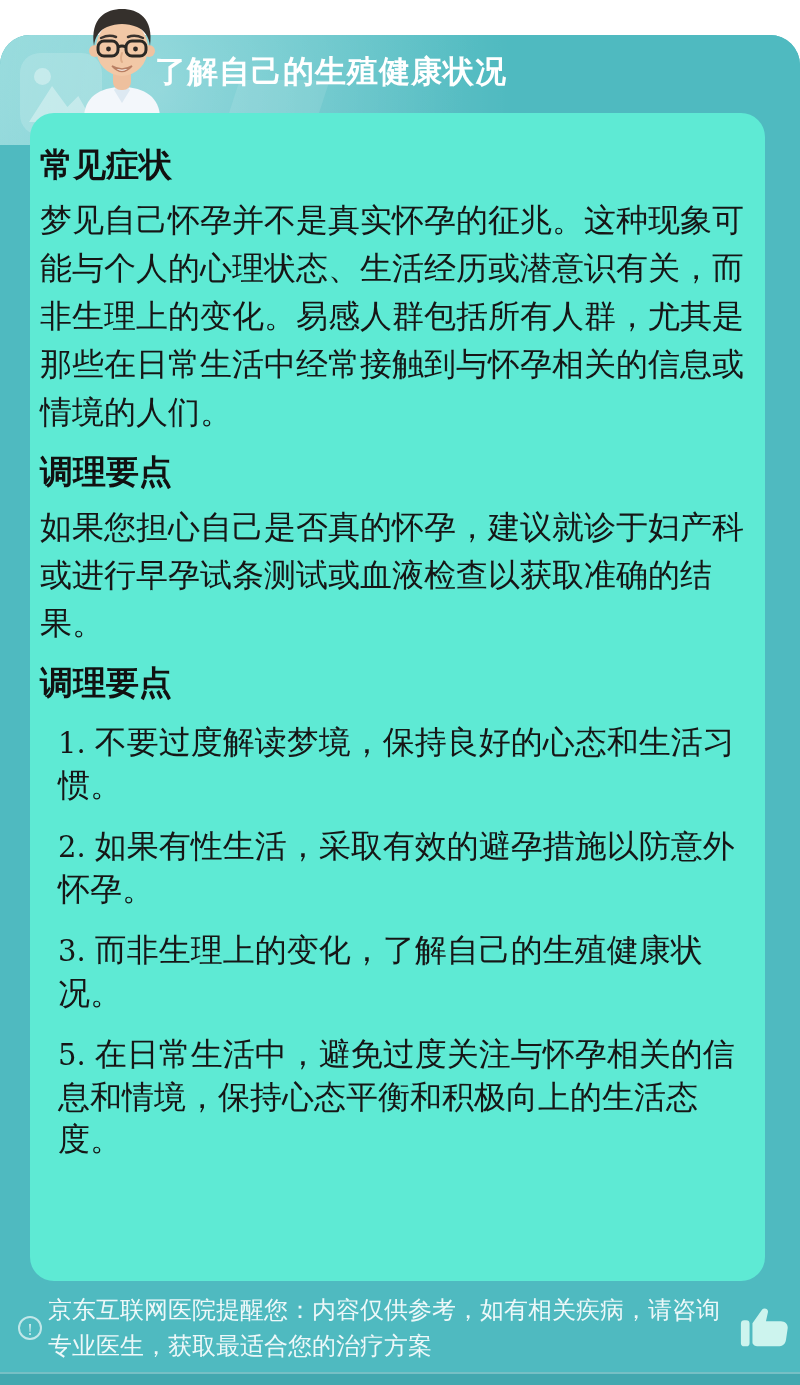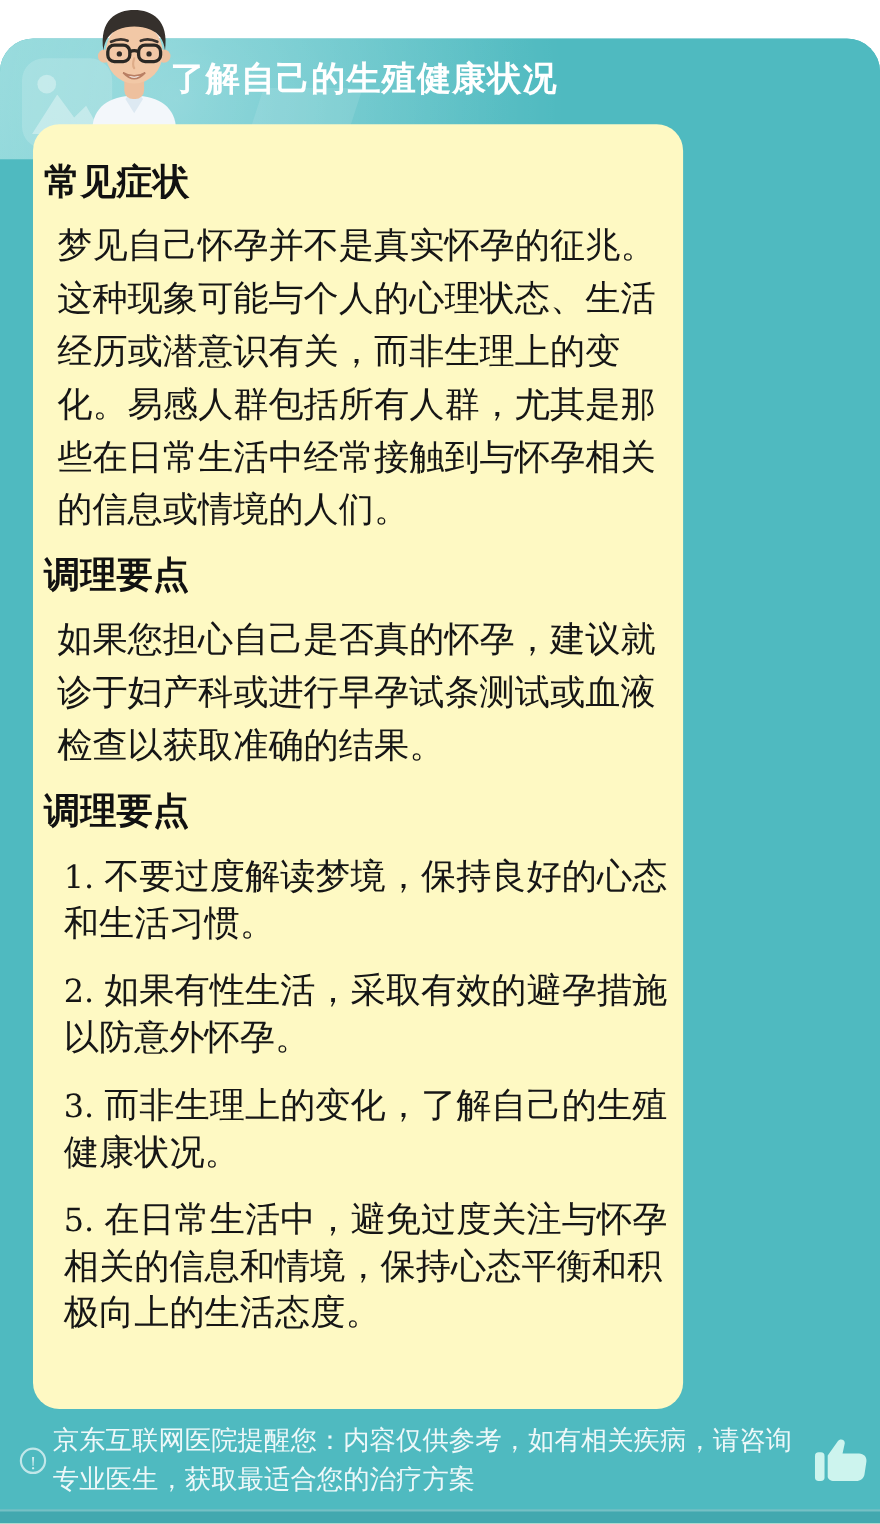--- a/index.html
+++ b/index.html
@@ -39,29 +39,29 @@
   }
   .page-title{
     position:absolute;left:155px;top:16px;
     color:#ffffff;font-size:31px;font-weight:700;letter-spacing:1px;
     line-height:42px;white-space:nowrap;
   }
   
   .avatar{position:absolute;left:72px;top:6px;width:100px;height:112px;z-index:3;}
   
   .card{
-    position:absolute;left:30px;top:78px;width:591px;height:1168px;
-    background:#fef9c3;border-radius:24px;z-index:4;
+    position:absolute;left:30px;top:78px;width:735px;height:1168px;
+    background:#5eead4;border-radius:24px;z-index:4;
     padding:30px 10px 0 10px;box-sizing:border-box;color:#161616;
   }
   .section-heading{
     font-size:33px;font-weight:700;line-height:44px;margin:14px 0 9px 0;color:#111111;
   }
   .section-heading.first{margin-top:0;}
-  .body-para{font-size:32px;line-height:48px;margin:12px;color:#161616;}
+  .body-para{font-size:32px;line-height:48px;margin:0;color:#161616;}
   .item{font-size:32px;line-height:42px;margin:0 0 19px 18px;color:#161616;}
   .item-num{font-family:"DejaVu Serif",serif;font-size:29px;margin-right:9px;}
   .list{margin-top:16px;}
   
   .footer{
     position:absolute;left:0;top:1257px;width:100%;box-sizing:border-box;
     display:flex;align-items:center;gap:6px;padding:0 8px 0 18px;
   }
   .info-icon{
     flex:0 0 auto;width:24px;height:24px;border-radius:50%;

